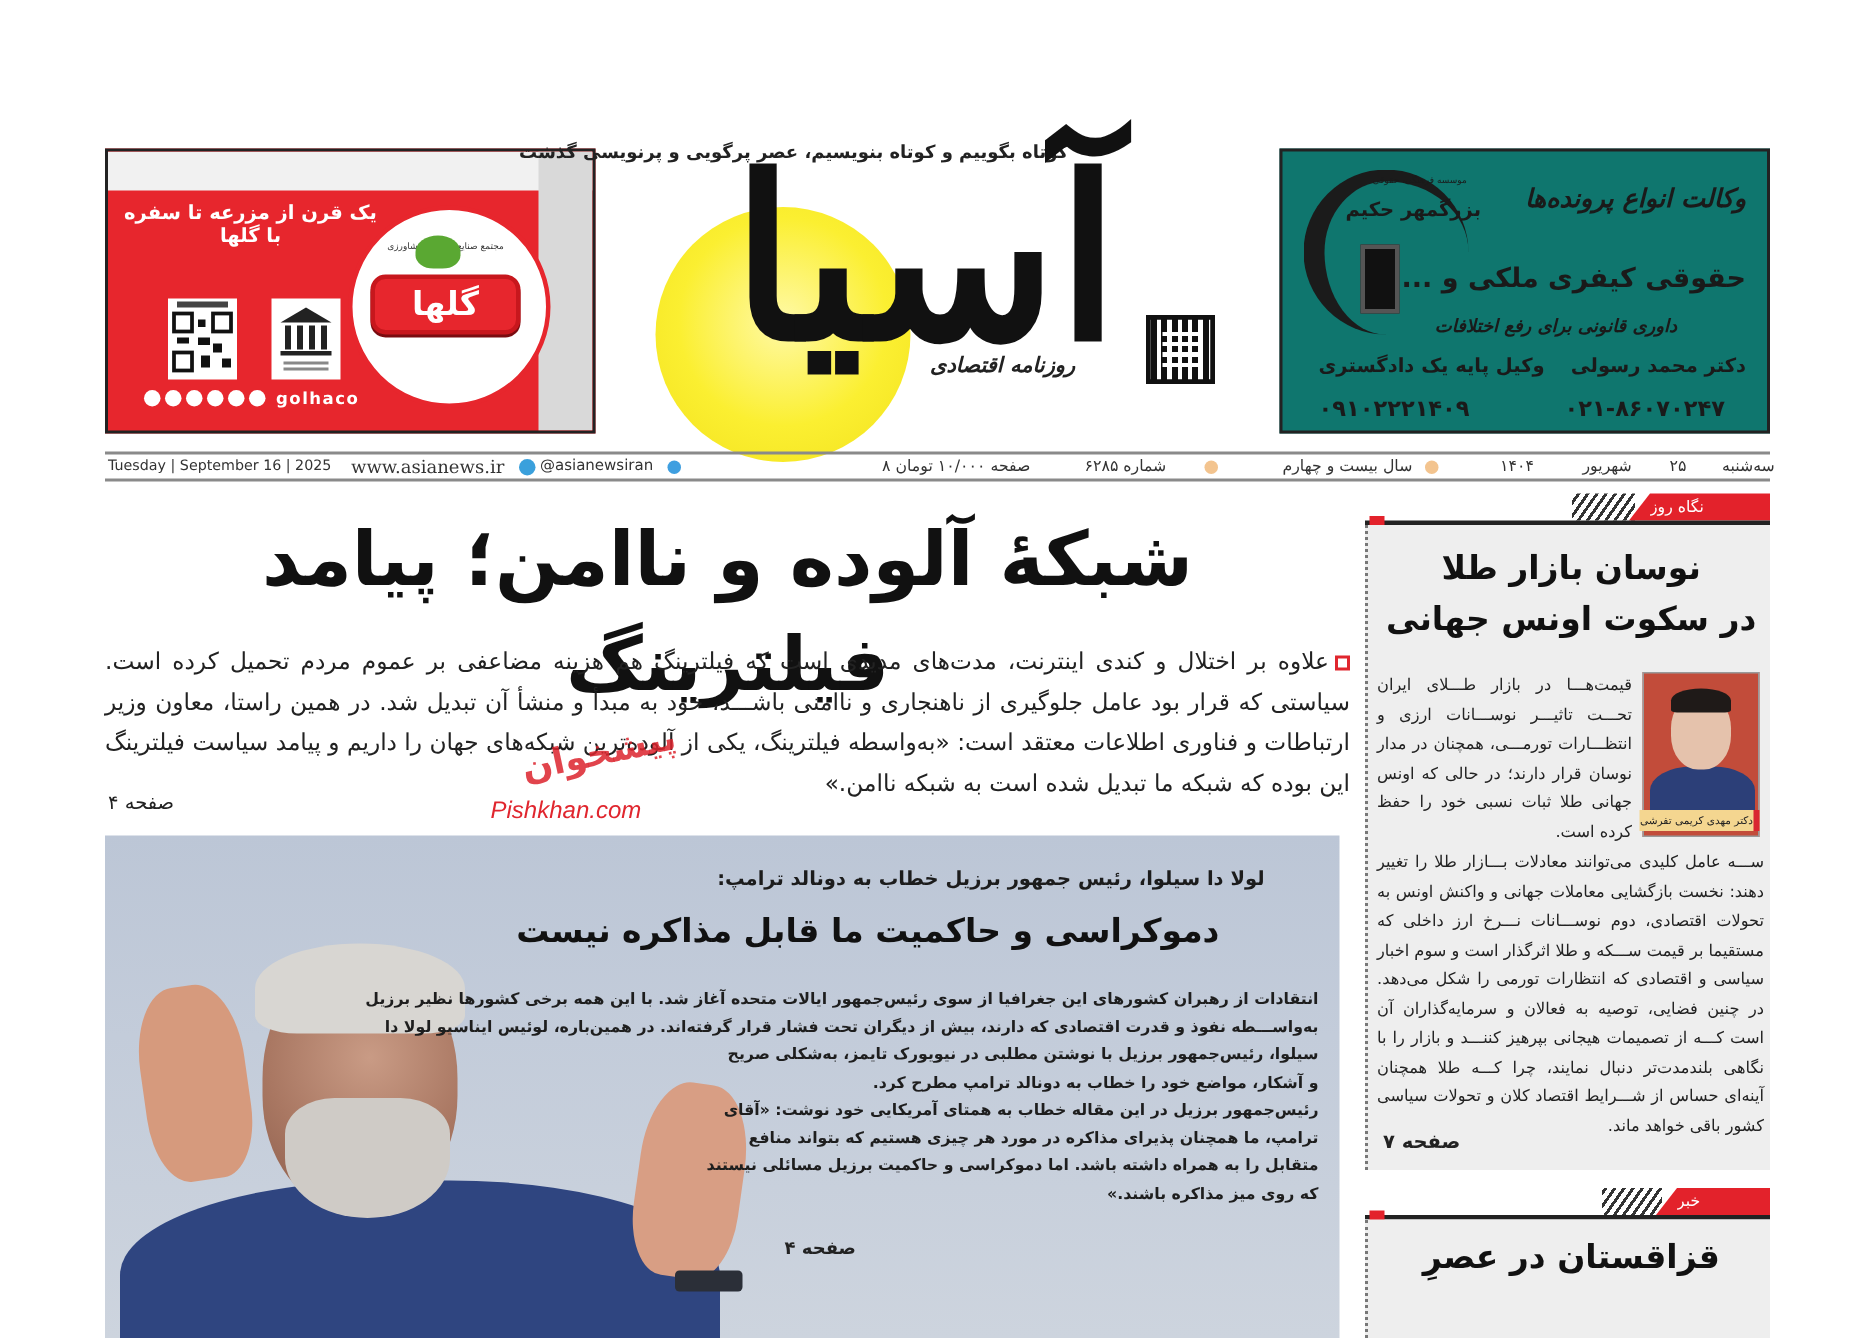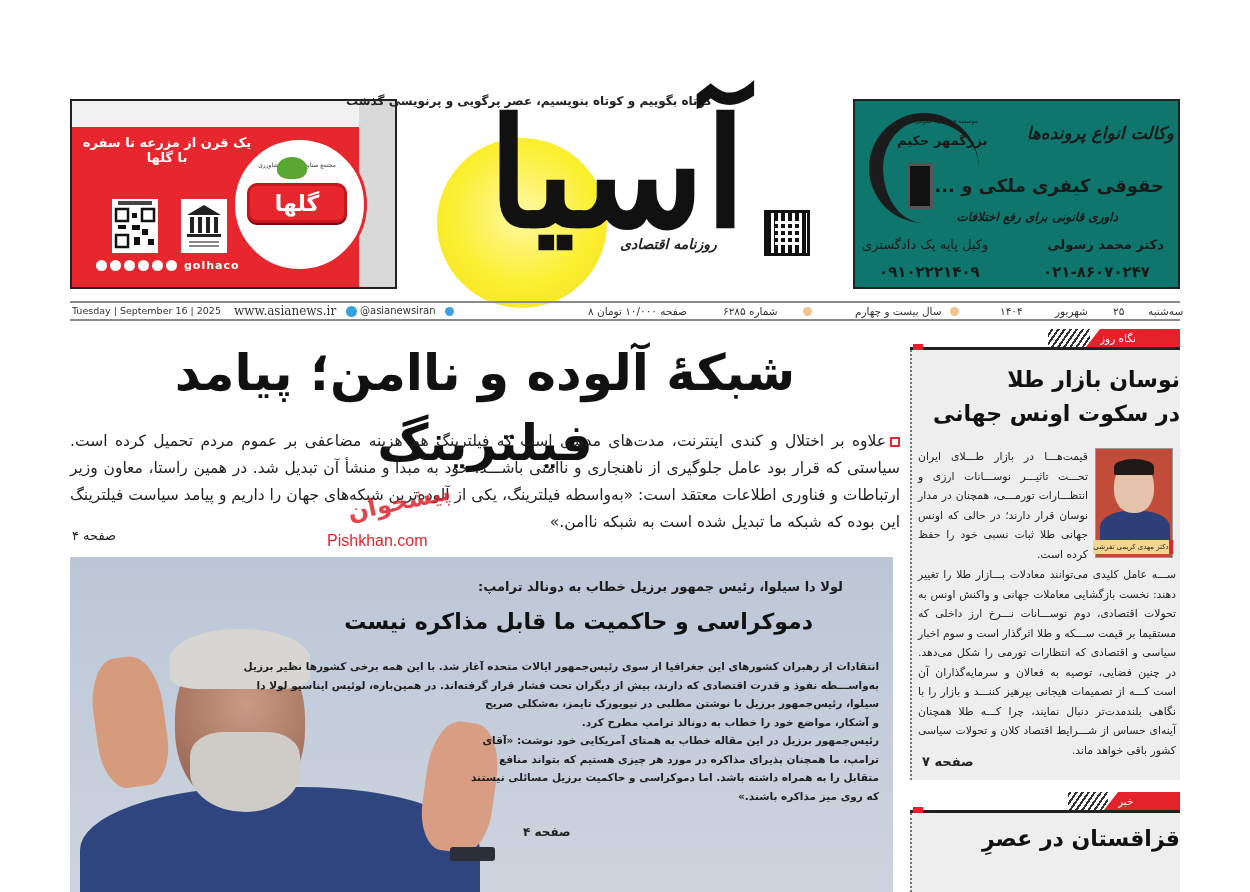--- a/index.html
+++ b/index.html
@@ -46,25 +46,25 @@
   .logo-qr { position: absolute; left: 332px; top: 122px; width: 46px; height: 46px;
     background:
       repeating-linear-gradient(90deg, #111 0 4px, #fff 4px 7px),
       #111; border: 3px solid #111; }
   .logo-qr::before { content: ""; position: absolute; inset: 8px; background: repeating-linear-gradient(0deg, #fff 0 3px, transparent 3px 7px); }
 
   .ad-right {
     position: absolute; left: 853px; top: 99px; width: 327px; height: 190px;
     border: 2px solid #222; background: #0f766e; padding: 8px 12px;
   }
-  .ad-right .law-title { position: absolute; right: 4px; top: 22px; font-size: 17px; font-weight: bold; font-style: italic; }
+  .ad-right .law-title { position: absolute; right: 14px; top: 22px; font-size: 17px; font-weight: bold; font-style: italic; }
   .ad-right .law-topics { position: absolute; right: 14px; top: 74px; font-size: 18px; font-weight: bold; }
   .ad-right .law-arb { position: absolute; right: 60px; top: 109px; font-size: 12px; font-style: italic; font-weight: bold; }
   .ad-right .law-name { position: absolute; right: 14px; top: 136px; font-size: 13px; font-weight: bold; margin-left: 40px; }
-  .ad-right .law-role { position: absolute; left: 7px; top: 136px; font-size: 13px; font-weight: normal; }
+  .ad-right .law-role { position: absolute; left: 24px; top: 136px; font-size: 13px; font-weight: bold; }
   .ad-right .law-phone1 { position: absolute; right: 28px; top: 162px; font-size: 15px; font-weight: bold; }
   .ad-right .law-phone2 { position: absolute; left: 24px; top: 162px; font-size: 15px; font-weight: bold; }
   .ad-right .inst-seal { position: absolute; left: 14px; top: 12px; width: 110px; height: 110px; border-radius: 50%;
     border-left: 14px solid #1b1b1b; border-top: 8px solid #1b1b1b; }
   .ad-right .inst-name { position: absolute; left: 42px; top: 32px; font-size: 13px; font-weight: bold; }
   .ad-right .inst-kicker { position: absolute; left: 60px; top: 16px; font-size: 6px; }
   .ad-right .inst-scale { position: absolute; left: 52px; top: 62px; width: 26px; height: 46px; background: #111; border: 3px solid #555; }
 
   
   .info-strip {
@@ -86,21 +86,21 @@
     font-size: 50px; font-weight: bold; color: #111; line-height: 70px; letter-spacing: -1px;
   }
   .lead {
     position: absolute; left: 70px; top: 428px; width: 830px; text-align: justify;
     font-size: 15.5px; line-height: 27px; color: #222; direction: rtl;
   }
   .lead .bullet { display: inline-block; width: 10px; height: 10px; border: 2.5px solid #e0262e; margin-left: 4px; vertical-align: -1px; }
   .lead-page { position: absolute; left: 72px; top: 528px; font-size: 13px; color: #222; }
   .watermark { position: absolute; left: 325px; top: 488px; width: 135px; height: 66px; pointer-events: none; }
   .watermark .wm-fa { position: absolute; left: 22px; top: 0; font-size: 24px; font-weight: bold; color: rgba(220,35,45,0.85); transform: rotate(-12deg); }
-  .watermark .wm-en { position: absolute; left: 2px; top: 44px; font-family: "Liberation Sans", sans-serif; font-size: 16px; color: #e0262e; }
+  .watermark .wm-en { position: absolute; left: 2px; top: 44px; font-family: "Liberation Sans", sans-serif; font-size: 16px; color: #e0262e; font-style: italic; }
 
   
   .feature {
     position: absolute; left: 70px; top: 557px; width: 823px; height: 335px;
     background: linear-gradient(180deg, #bcc6d6 0%, #c3ccda 40%, #cdd4de 100%); overflow: hidden;
   }
   .photo-person { position: absolute; left: 0; top: 0; width: 420px; height: 335px; }
   .photo-person .head { position: absolute; left: 105px; top: 80px; width: 130px; height: 170px; border-radius: 48% 48% 45% 45%;
     background: radial-gradient(circle at 55% 40%, #c99b85 0%, #a97762 55%, #8a5c4a 100%); }
   .photo-person .hair { position: absolute; left: 100px; top: 72px; width: 140px; height: 60px; border-radius: 50% 50% 20% 20%; background: #d8d6d2; }
@@ -120,21 +120,21 @@
   .col-tab {
     position: absolute; height: 18px; background: #e3222b; color: #fff; font-size: 10.5px;
     display: flex; align-items: center; justify-content: flex-end; padding-right: 8px;
   }
   .col-tab::before { content: ""; position: absolute; left: -14px; top: 0; border-right: 14px solid #e3222b; border-top: 18px solid transparent; }
   .col-hatch { position: absolute; height: 18px;
     background: repeating-linear-gradient(-55deg, #333 0 2px, transparent 2px 5px); }
   .col-rule { position: absolute; height: 3px; background: #222; }
   .col-rule-mark { position: absolute; width: 10px; height: 9px; background: #e3222b; }
   .col-box { position: absolute; background: #eeeeee; border-left: 2px dotted #777; }
-  .col-headline { position: absolute; text-align: right; font-size: 22px; font-weight: bold; color: #111; line-height: 34px; direction: rtl; }
+  .col-headline { position: absolute; text-align: center; font-size: 22px; font-weight: bold; color: #111; line-height: 34px; direction: rtl; }
   .author-photo { position: absolute; width: 78px; height: 110px; background: #c24c3a; border: 1px solid #999; overflow: hidden; }
   .author-photo .face { position: absolute; left: 18px; top: 14px; width: 40px; height: 50px; border-radius: 45%; background: #e5c2ac; }
   .author-photo .hair2 { position: absolute; left: 18px; top: 10px; width: 40px; height: 16px; border-radius: 50% 50% 10% 10%; background: #1f1a18; }
   .author-photo .suit { position: absolute; left: 4px; top: 62px; width: 70px; height: 40px; border-radius: 40% 40% 0 0; background: #2c3f78; }
   .author-caption { position: absolute; width: 80px; height: 14px; background: #f4d690; font-size: 7px; color: #222; text-align: center; line-height: 14px; direction: rtl; border-right: 4px solid #d92630; }
   .col-text { position: absolute; direction: rtl; font-size: 10.8px; line-height: 19.5px; color: #222; text-align: justify; }
   .col-page { position: absolute; font-size: 13px; font-weight: bold; color: #222; direction: rtl; }
 </style>
 </head>
 <body>

